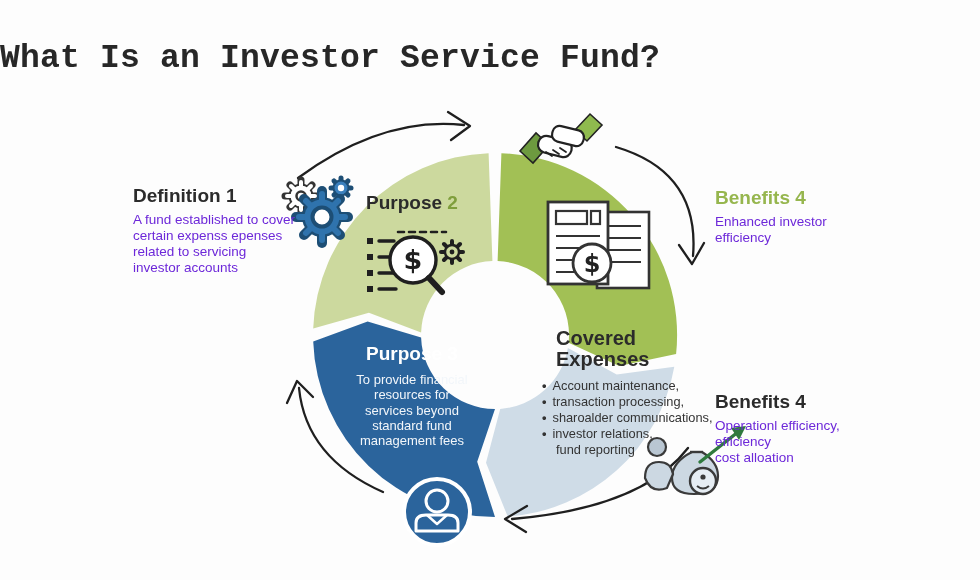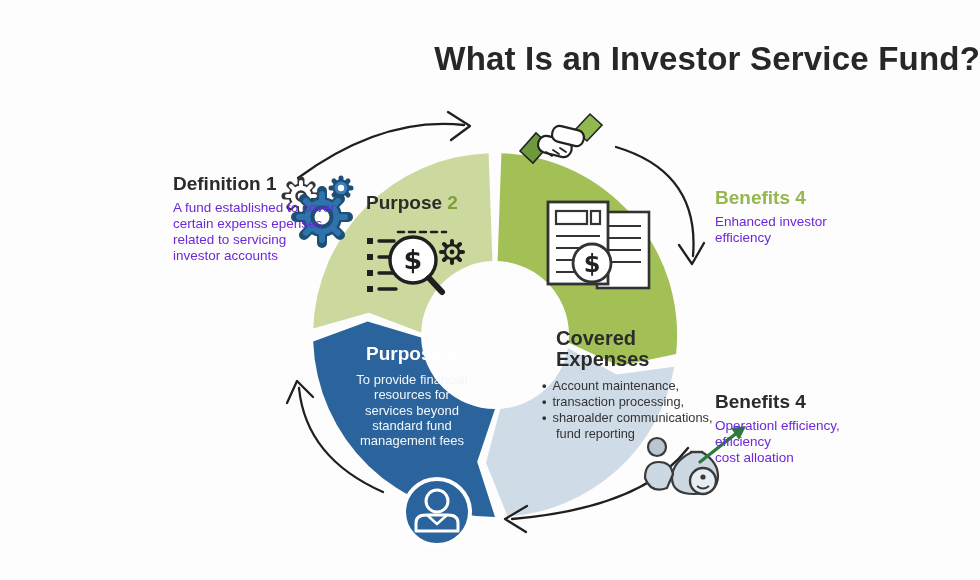--- a/index.html
+++ b/index.html
@@ -1,27 +1,27 @@
 <!DOCTYPE html>
 <html><head>
 <meta charset="utf-8">
 <style>
   html,body{margin:0;padding:0;}
   body{font-family:"Liberation Sans","DejaVu Sans",sans-serif;background:#ffffff;}
   .stage{position:relative;width:980px;height:580px;background:#fdfdfd;overflow:hidden;}
   .stage svg{position:absolute;left:0;top:0;}
-  .title{position:absolute;left:0;top:40px;width:980px;text-align:right;
-         font-size:33px;font-weight:700;color:#272727;letter-spacing:.2px;}
+  .title{position:absolute;left:0;top:40px;width:980px;text-align:left;
+         font-size:33px;font-weight:700;color:#272727;letter-spacing:.2px;font-family:Liberation Mono, monospace;}
   .block{position:absolute;}
   .h{font-size:19px;font-weight:700;color:#2b2b2b;margin:0 0 6px 0;line-height:1.05;}
   .h.green{color:#96b64e;}
   .h .num-green{color:#7f9e3c;}
   .body{font-size:13.5px;color:#6d28d9;line-height:1.18;}
   .body div{white-space:nowrap;}
-  .def{left:133px;top:174px;width:210px;margin-left:40px;}
+  .def{left:133px;top:186px;width:210px;}
   .btop{left:715px;top:188px;width:180px;}
   .bbot{left:715px;top:392px;width:190px;}
   .p2{left:366px;top:193px;}
   .p3{left:346px;top:344px;width:132px;text-align:center;}
   .p3 .h{color:#ffffff;margin-bottom:8px;}
   .p3 .body{color:#f2f6fa;font-size:13px;}
   .cov{left:556px;top:328px;width:200px;}
   .cov .h{font-size:20px;}
   .cov ul{list-style:none;margin:8px 0 0 -14px;padding:0;font-size:12.8px;color:#333;line-height:1.26;}
   .cov li{white-space:nowrap;}
@@ -227,20 +227,21 @@
 
   <div class="block cov">
     <div class="h">
       <div>Covered</div>
       <div>Expenses</div>
     </div>
     <ul>
       <li>Account maintenance,</li>
       <li>transaction processing,</li>
       <li>sharoalder communications,</li>
+      <li>investor relations,</li>
       <li class="cont">fund reporting</li>
     </ul>
   </div>
 
   <div class="block btop">
     <div class="h green">Benefits 4</div>
     <div class="body">
       <div>Enhanced investor</div>
       <div>efficiency</div>
     </div>

